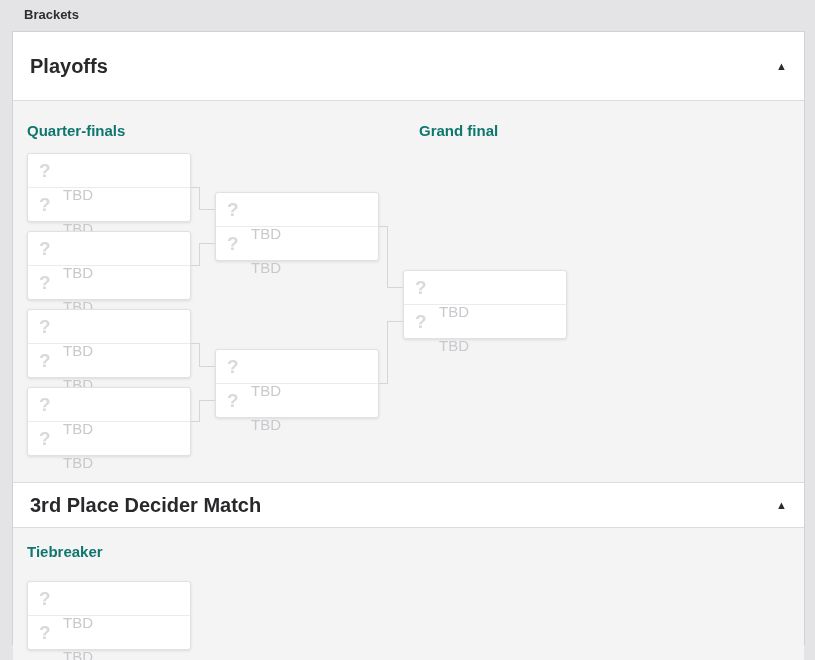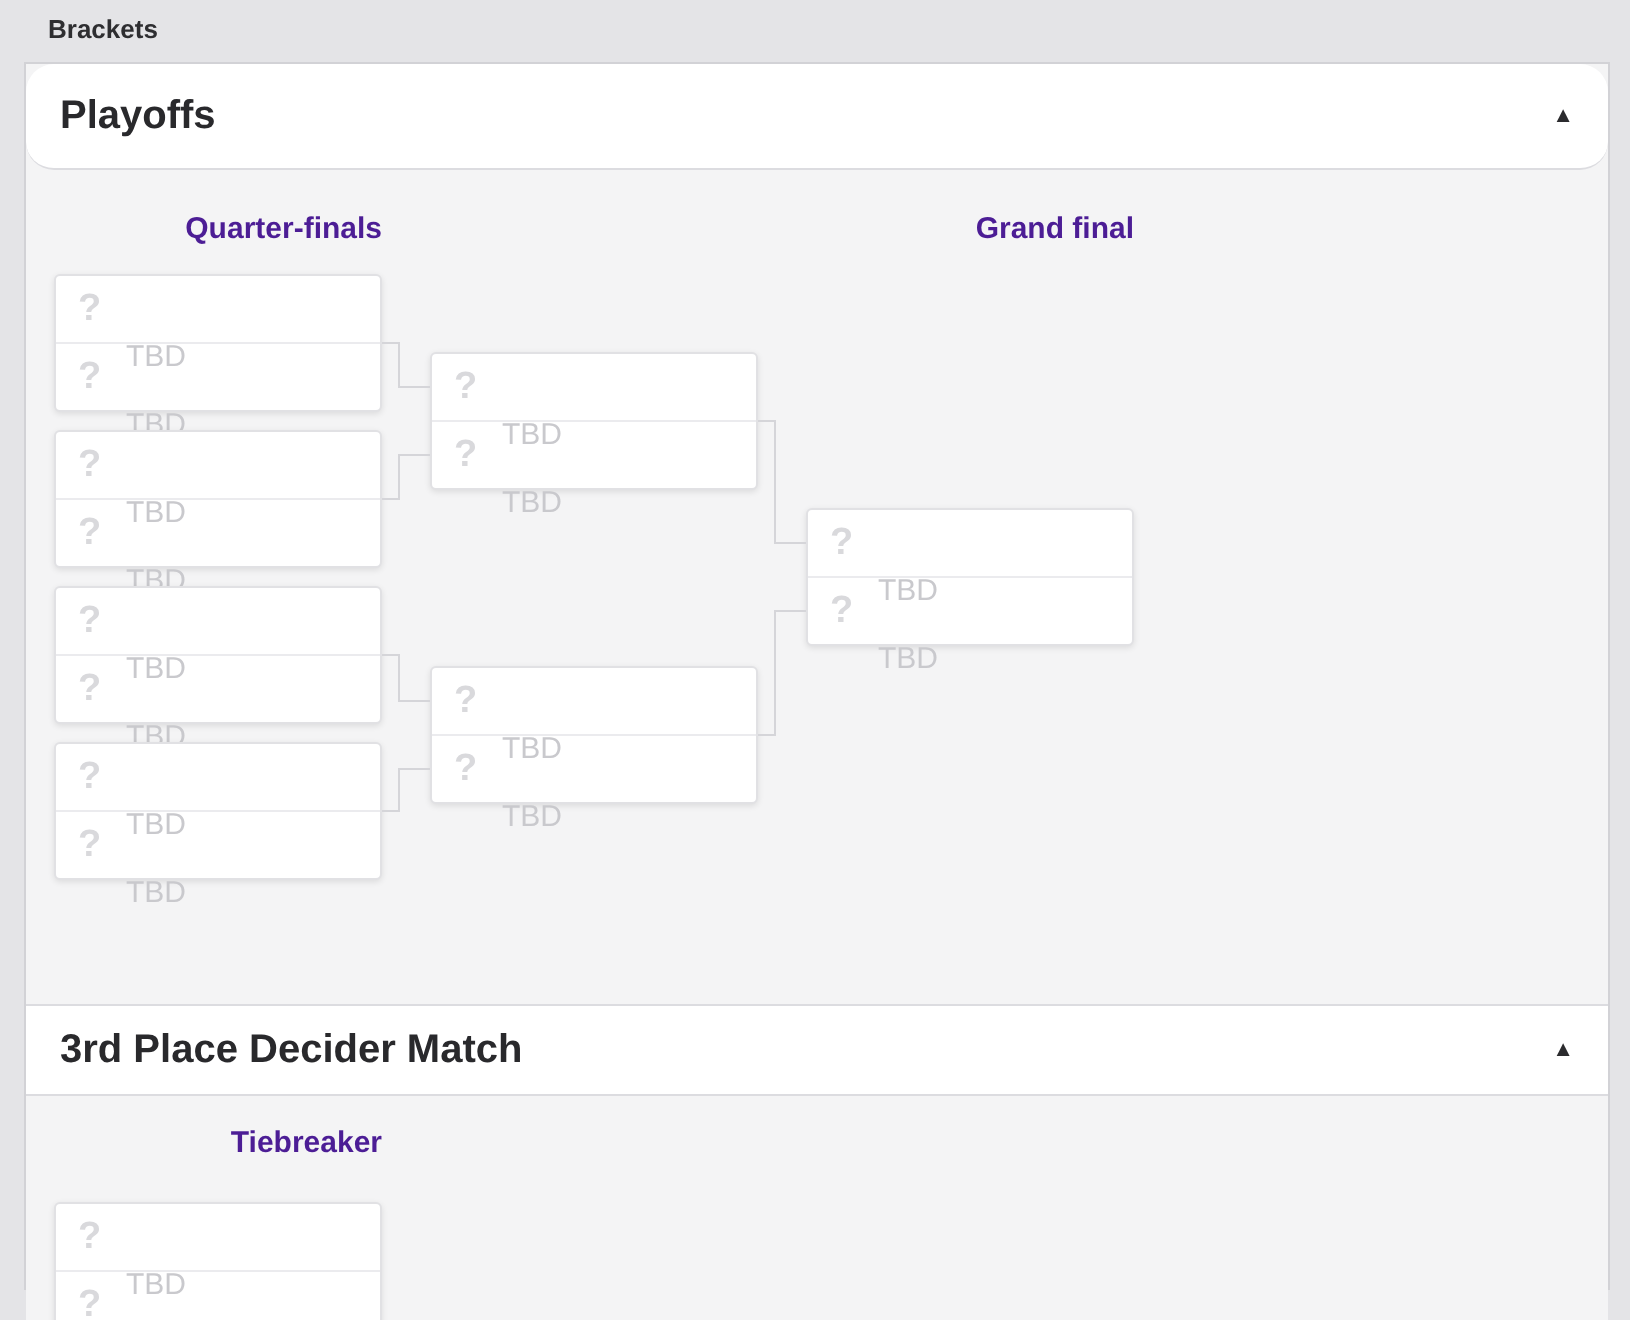--- a/index.html
+++ b/index.html
@@ -15,34 +15,34 @@
   }
   .card{
     position:absolute;left:12px;top:31px;width:791px;height:612px;
     border:1px solid #d2d2d6;background:#f4f4f5;
   }
   .section-header{
     background:#ffffff;border-bottom:1px solid #dcdce0;
     display:flex;align-items:center;justify-content:space-between;
     padding:0 17px;box-sizing:border-box;cursor:pointer;
   }
-  .section-header.first{height:53px;border-radius:14px;}
-  .section-header.slim{height:46px;border-top:1px solid #dcdce0;margin-top:36px;}
+  .section-header.first{height:69px;}
+  .section-header.slim{height:46px;border-top:1px solid #dcdce0;}
   .section-title{font-size:20px;font-weight:bold;color:#29292c;}
   .caret{font-size:11px;color:#2b2b2e;line-height:1;}
   .section-content{position:relative;background:#f4f4f5;}
   .playoffs-content{height:381px;}
   .tiebreaker-content{height:132px;}
 
   .round-header{
     position:absolute;top:11px;width:164px;height:38px;line-height:38px;
-    text-align:right;font-weight:bold;font-size:15px;color:#4c1d95;
+    text-align:left;font-weight:bold;font-size:15px;color:#0f766e;
   }
   .round-header.chip{background:#e9e9eb;}
-  .col1{left:14px}.col2{left:202px}.col3{left:390px}
+  .col1{left:14px}.col2{left:202px}.col3{left:406px}
 
   .match{
     position:absolute;width:164px;height:69px;box-sizing:border-box;
     background:#ffffff;border:1px solid #e1e1e4;border-radius:3px;
     box-shadow:0 1px 3px rgba(0,0,0,0.10);
   }
   .m-qf1{left:14px;top:52px}
   .m-qf2{left:14px;top:130px}
   .m-qf3{left:14px;top:208px}
   .m-qf4{left:14px;top:286px}

